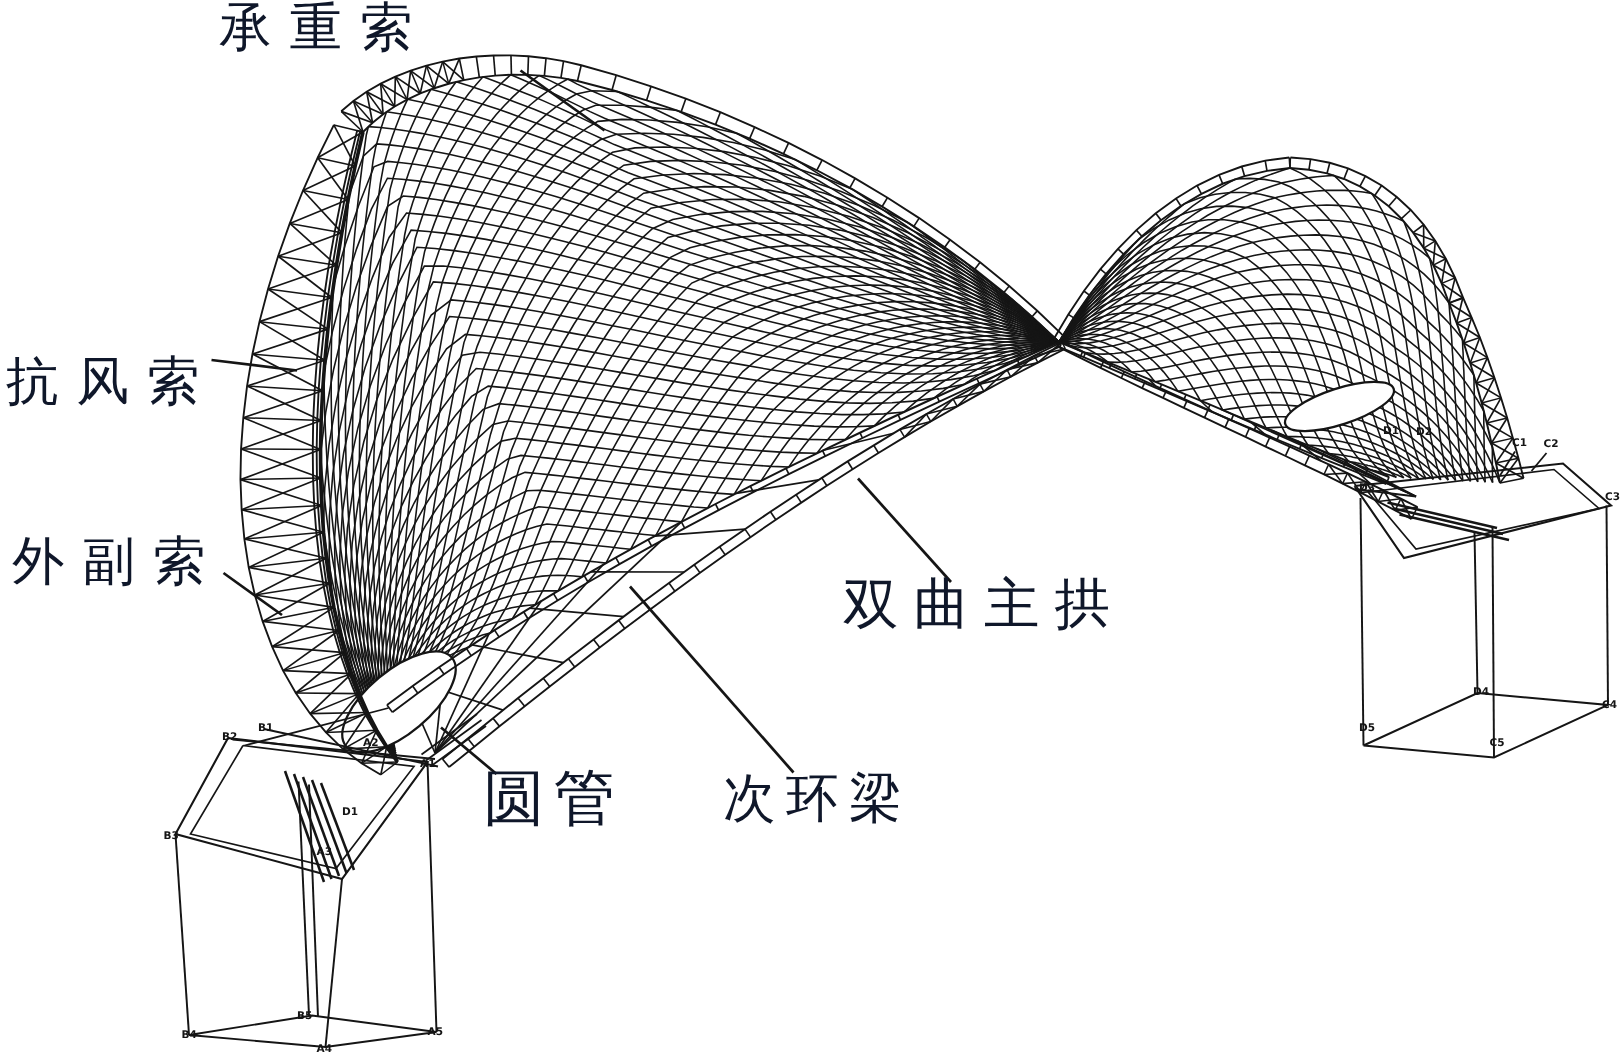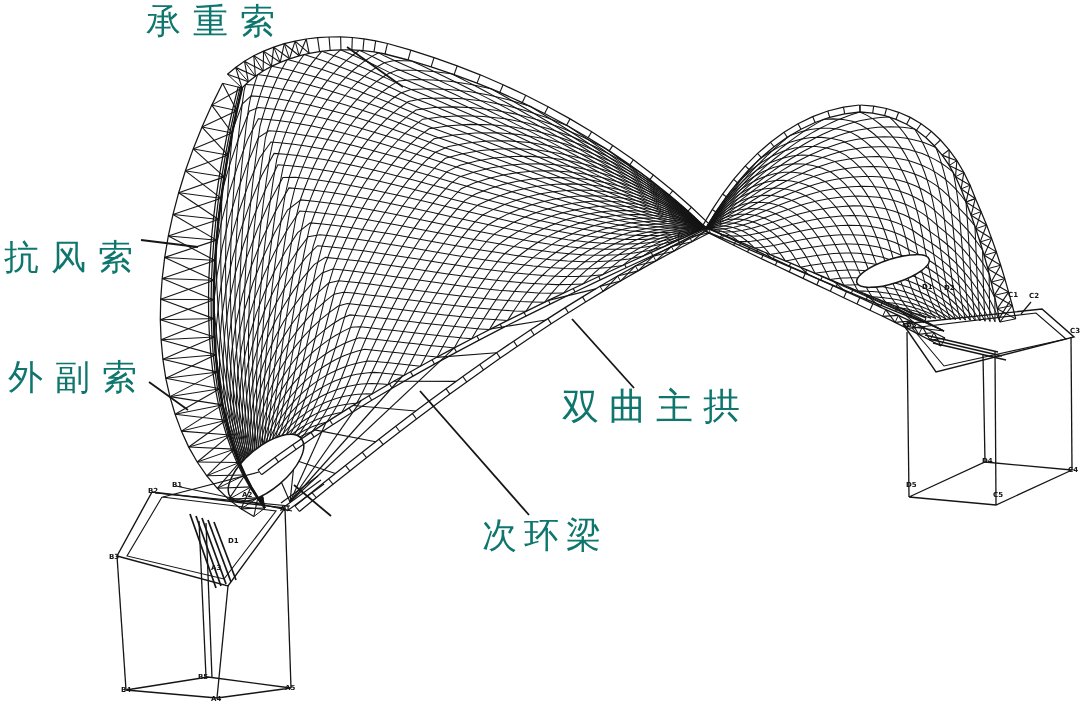--- a/index.html
+++ b/index.html
@@ -1,19 +1,19 @@
 <!DOCTYPE html>
 <html><head>
 <meta charset="utf-8">
 <style>
   html,body{margin:0;padding:0;background:#ffffff;}
   .fig{position:relative;width:1080px;height:708px;background:#ffffff;overflow:hidden;
        font-family:"Liberation Serif","DejaVu Serif",serif;}
   .fig svg{position:absolute;left:0;top:0;}
-  .lbl{position:absolute;color:#0f766e;line-height:1;white-space:nowrap;font-weight:400;}
+  .lbl{position:absolute;color:#0f172a;line-height:1;white-space:nowrap;font-weight:400;font-family:Liberation Mono, monospace;}
 </style>
 </head>
 <body>
 
 <div class="fig">
   <svg id="draw" width="1080" height="708" viewBox="0 0 1080 708">
       <g>
         <path d="M264.7,506.5L264.2,505.8L263.7,505.1L263.1,504.4L262.6,503.7L262.1,503.0L261.6,502.3L261.0,501.6L260.5,500.8L260.0,500.1L259.5,499.3L258.9,498.6L258.4,497.8L257.9,497.1L257.4,496.3L256.9,495.5L256.3,494.7L255.8,493.9L255.3,493.1L254.8,492.3L254.3,491.5L253.8,490.7L253.3,489.9L252.8,489.1L252.3,488.3L251.8,487.4L251.3,486.6L250.8,485.7L250.3,484.9L249.8,484.0L249.3,483.1L248.8,482.3L248.3,481.4L247.8,480.5L247.3,479.6L246.8,478.7L246.3,477.8" fill="none" stroke="#151515" stroke-width="1.05"></path>
         <path d="M264.5,505.1L263.5,503.7L262.5,502.3L261.5,500.9L260.5,499.5L259.5,498.1L258.6,496.6L257.6,495.1L256.6,493.6L255.7,492.0L254.7,490.5L253.8,488.9L252.8,487.3L251.9,485.7L251.0,484.0L250.0,482.3L249.1,480.6L248.2,478.9L247.3,477.1L246.4,475.4L245.5,473.6L244.6,471.8L243.7,469.9L242.8,468.0L241.9,466.2L241.1,464.2L240.2,462.3L239.4,460.3L238.5,458.4L237.7,456.4L236.8,454.3L236.0,452.3L235.1,450.2L234.3,448.1L233.5,446.0L232.7,443.8L231.9,441.6" fill="none" stroke="#151515" stroke-width="1.05"></path>
         <path d="M264.2,503.6L262.8,501.6L261.4,499.6L260.1,497.5L258.7,495.4L257.4,493.2L256.0,490.9L254.7,488.7L253.4,486.3L252.1,483.9L250.8,481.5L249.5,479.0L248.2,476.5L247.0,473.9L245.7,471.2L244.5,468.5L243.3,465.8L242.1,463.0L240.9,460.2L239.7,457.3L238.5,454.3L237.3,451.3L236.2,448.2L235.0,445.1L233.9,442.0L232.8,438.8L231.7,435.5L230.7,432.2L229.6,428.8L228.5,425.4L227.5,421.9L226.5,418.4L225.5,414.8L224.5,411.2L223.5,407.5L222.6,403.8L221.7,400.0" fill="none" stroke="#151515" stroke-width="1.05"></path>
@@ -588,15 +588,16 @@
         <text x="1029" y="298" fill="#151515" font-size="7" font-family="&quot;DejaVu Sans&quot;, sans-serif" font-weight="700">C2</text>
         <text x="1070" y="333" fill="#151515" font-size="7" font-family="&quot;DejaVu Sans&quot;, sans-serif" font-weight="700">C3</text>
         <text x="1068" y="472" fill="#151515" font-size="7" font-family="&quot;DejaVu Sans&quot;, sans-serif" font-weight="700">C4</text>
         <text x="993" y="497" fill="#151515" font-size="7" font-family="&quot;DejaVu Sans&quot;, sans-serif" font-weight="700">C5</text>
       </g>
     </svg>
 
   <div class="lbl" style="left: 146px; top: 4px; font-size: 35px; letter-spacing: 12px;">承重索</div>
   <div class="lbl" style="left: 4px; top: 240px; font-size: 35px; letter-spacing: 12px;">抗风索</div>
   <div class="lbl" style="left: 8px; top: 360px; font-size: 35px; letter-spacing: 12px; text-align: center;">外副索</div>
+  <div class="lbl" style="left: 322px; top: 516px; font-size: 41px; letter-spacing: 6px;">圆管</div>
   <div class="lbl" style="left: 482px; top: 518px; font-size: 35px; letter-spacing: 7px;">次环梁</div>
   <div class="lbl" style="left: 562px; top: 388px; font-size: 37px; letter-spacing: 10px;">双曲主拱</div>
 </div>
 
 </body></html>

